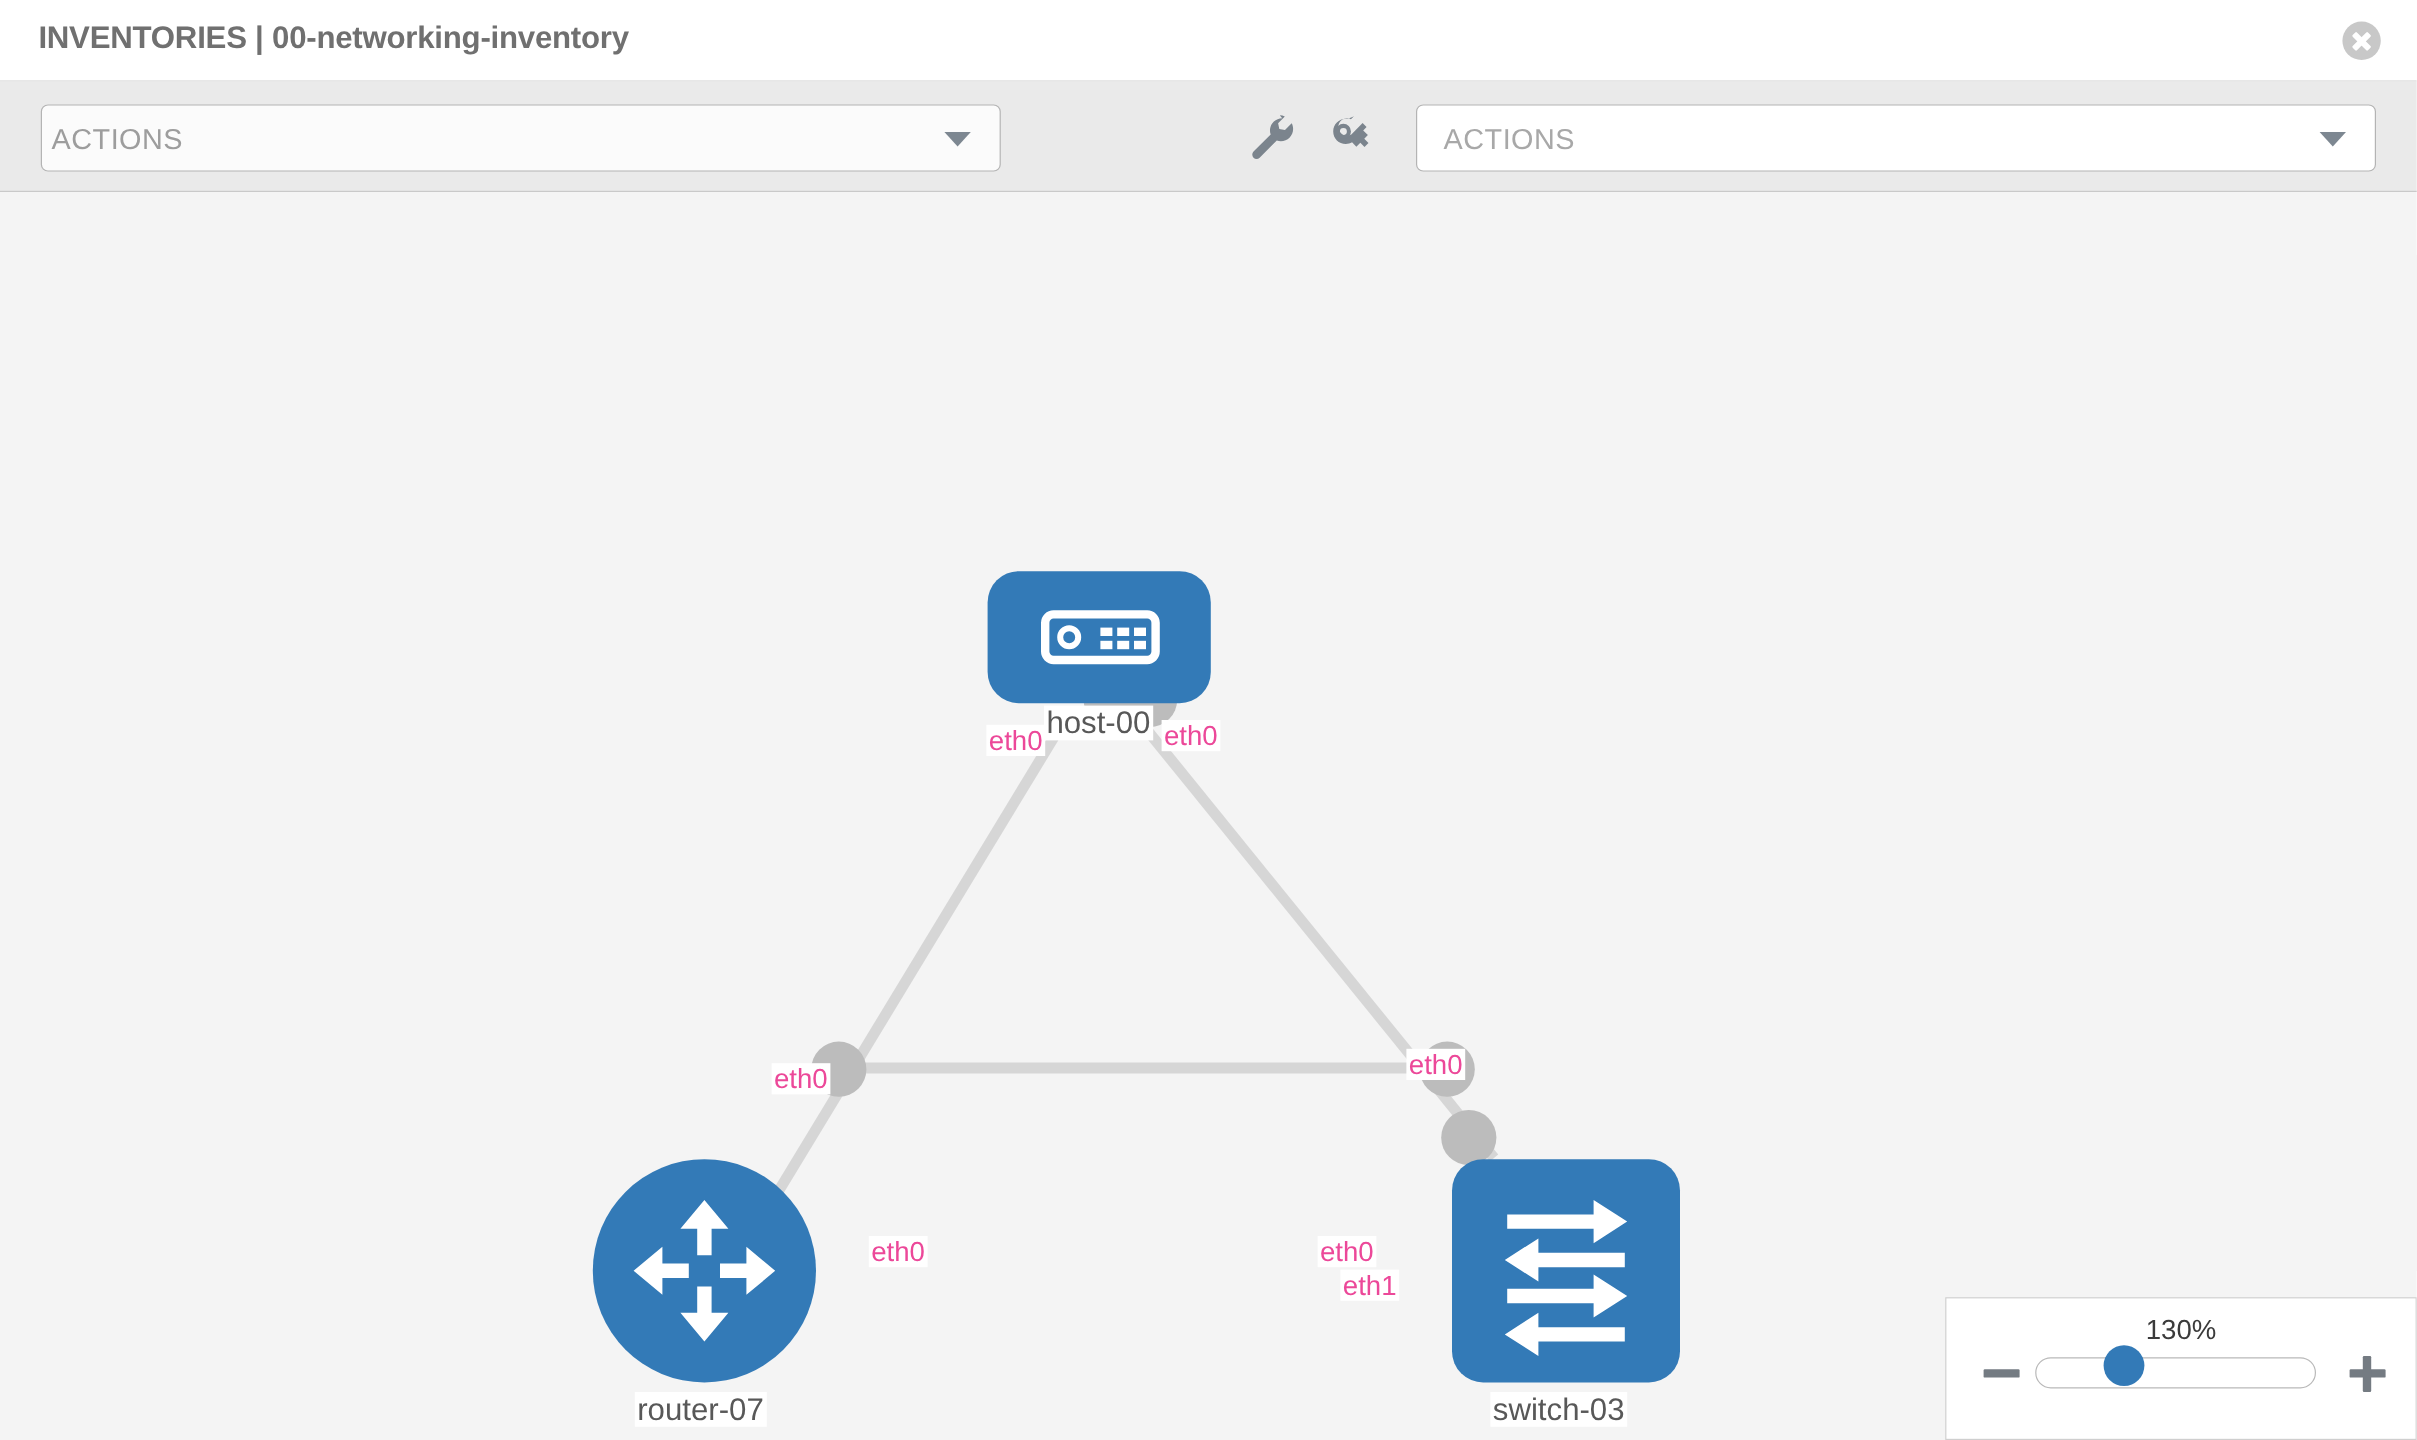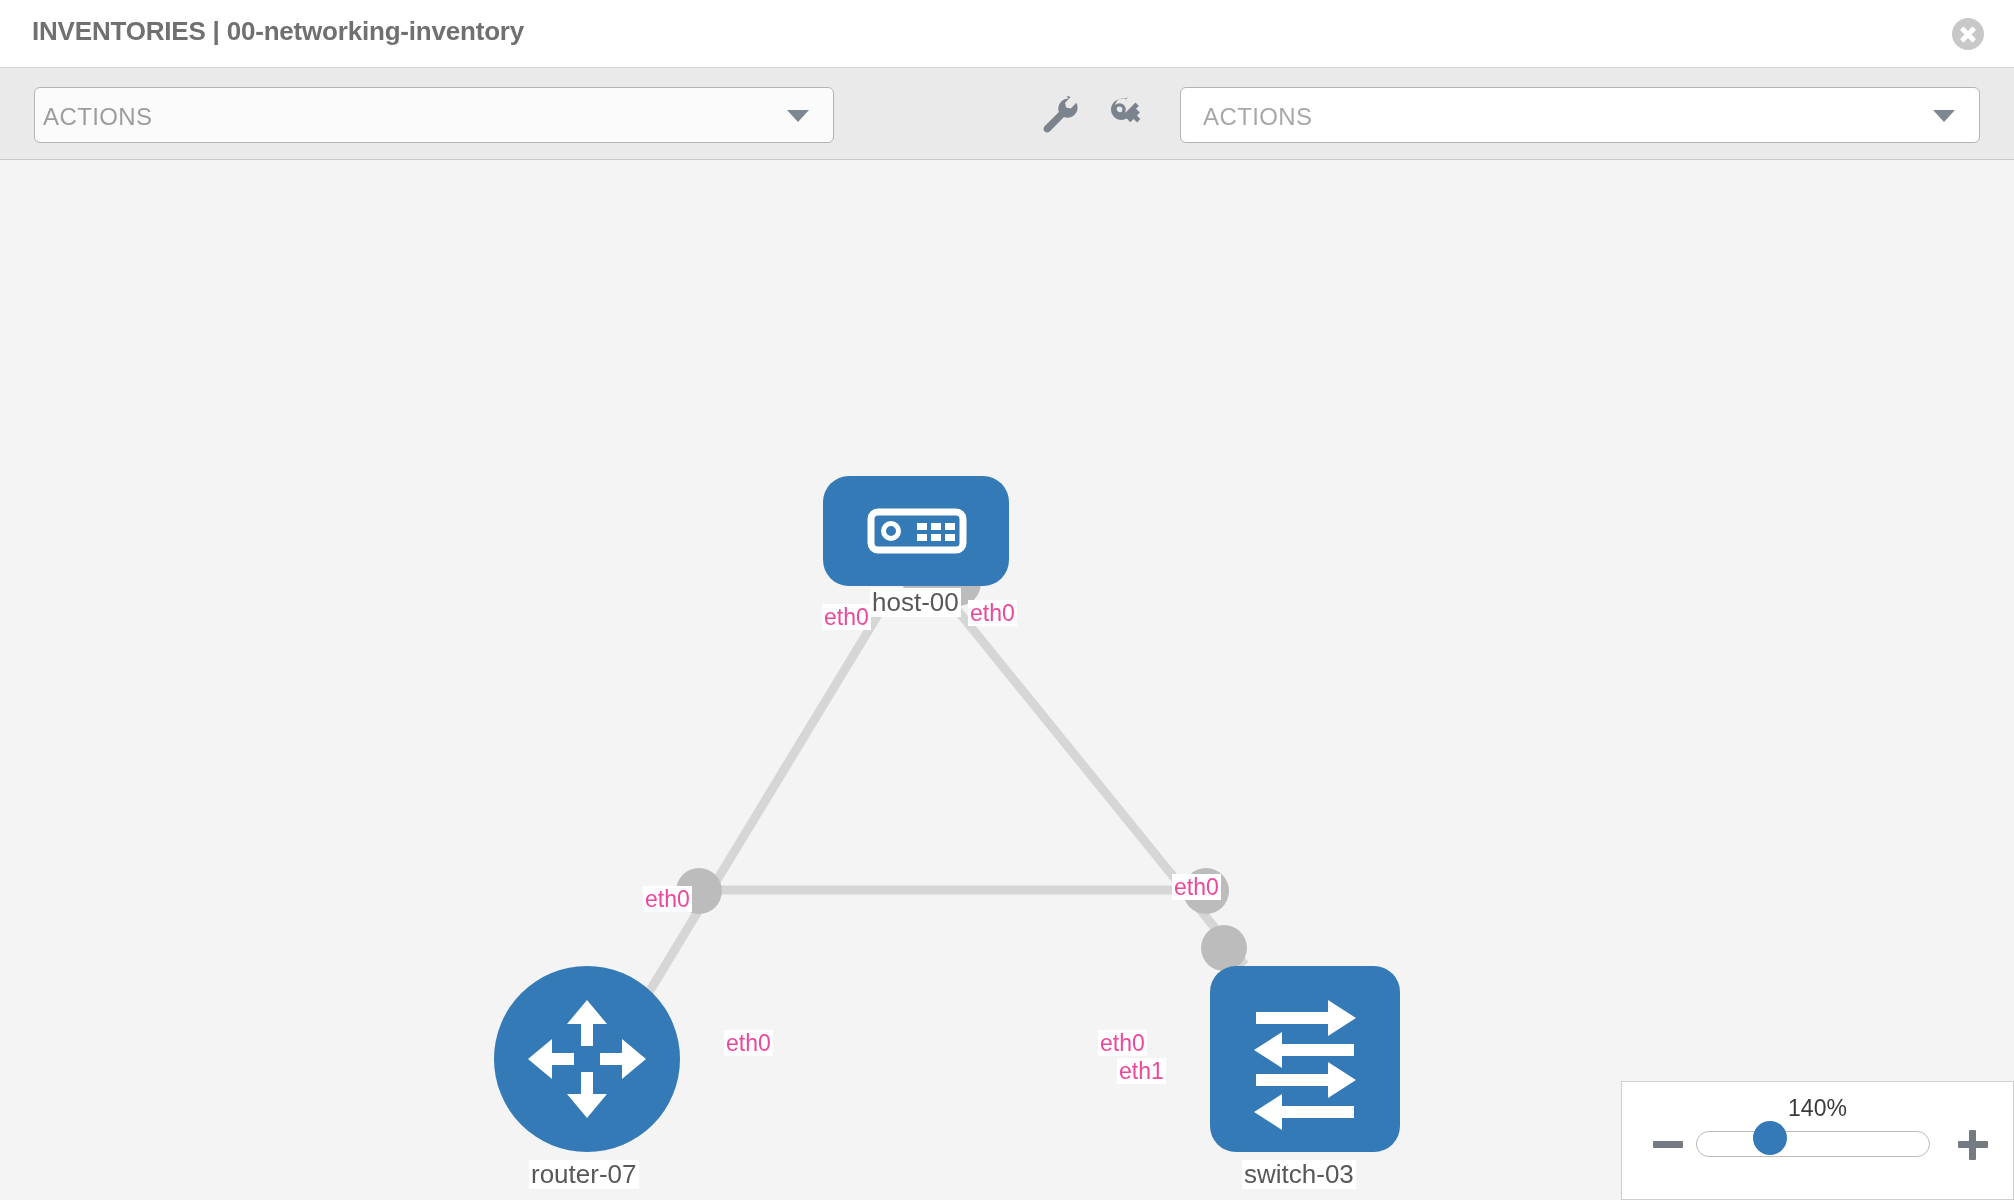--- a/index.html
+++ b/index.html
@@ -376,21 +376,21 @@
     <div class="edge-label" style="left:643px; top:726px;">eth0</div>
     <div class="edge-label" style="left:1172px; top:714px;">eth0</div>
 
     <div class="edge-label" style="left:724px; top:870px;">eth0</div>
 
     <div class="edge-label" style="left:1098px; top:870px;">eth0</div>
     <div class="edge-label" style="left:1117px; top:870px;margin-top:28px;">eth1</div>
   </div>
 
   <div class="zoom-panel">
-    <div class="zoom-level">140%</div>
+    <div class="zoom-level">130%</div>
     <div class="zoom-minus">
       <div class="h"></div>
     </div>
     <div class="zoom-slider"></div>
     <div class="zoom-thumb"></div>
     <div class="zoom-plus">
       <div class="h"></div>
       <div class="v"></div>
     </div>
   </div>

